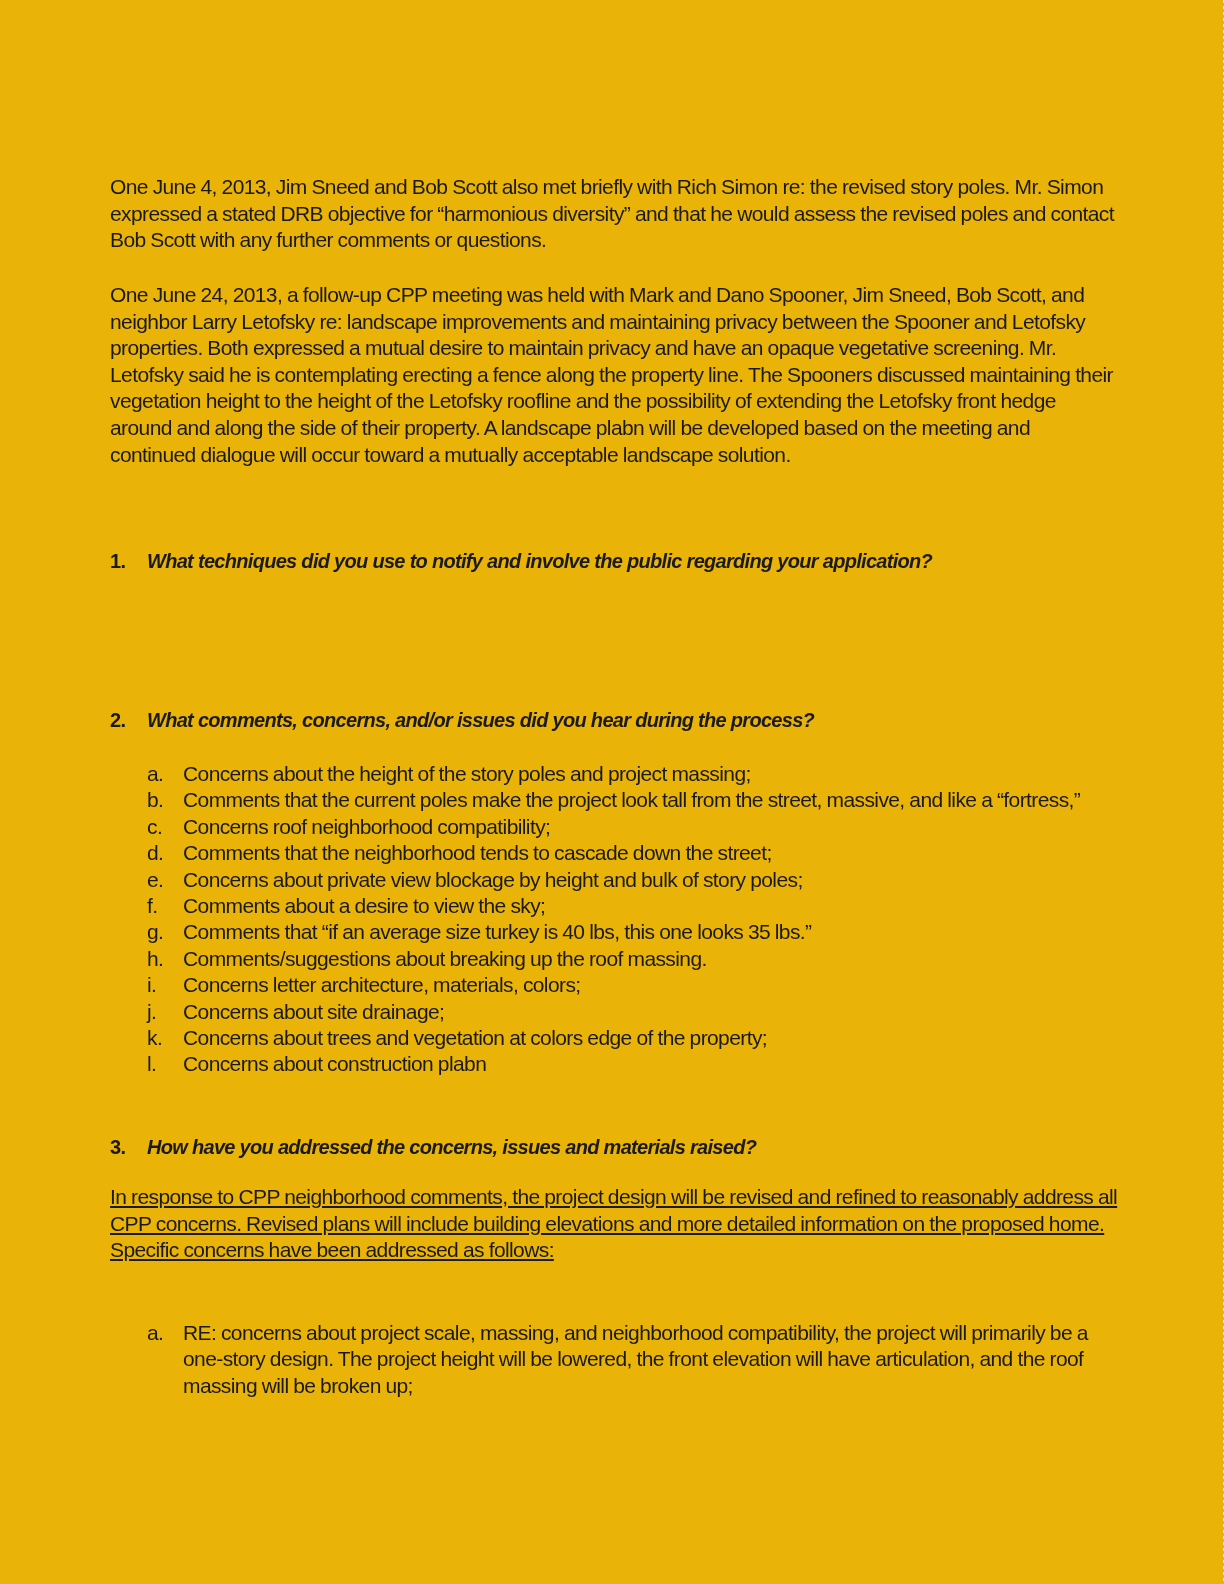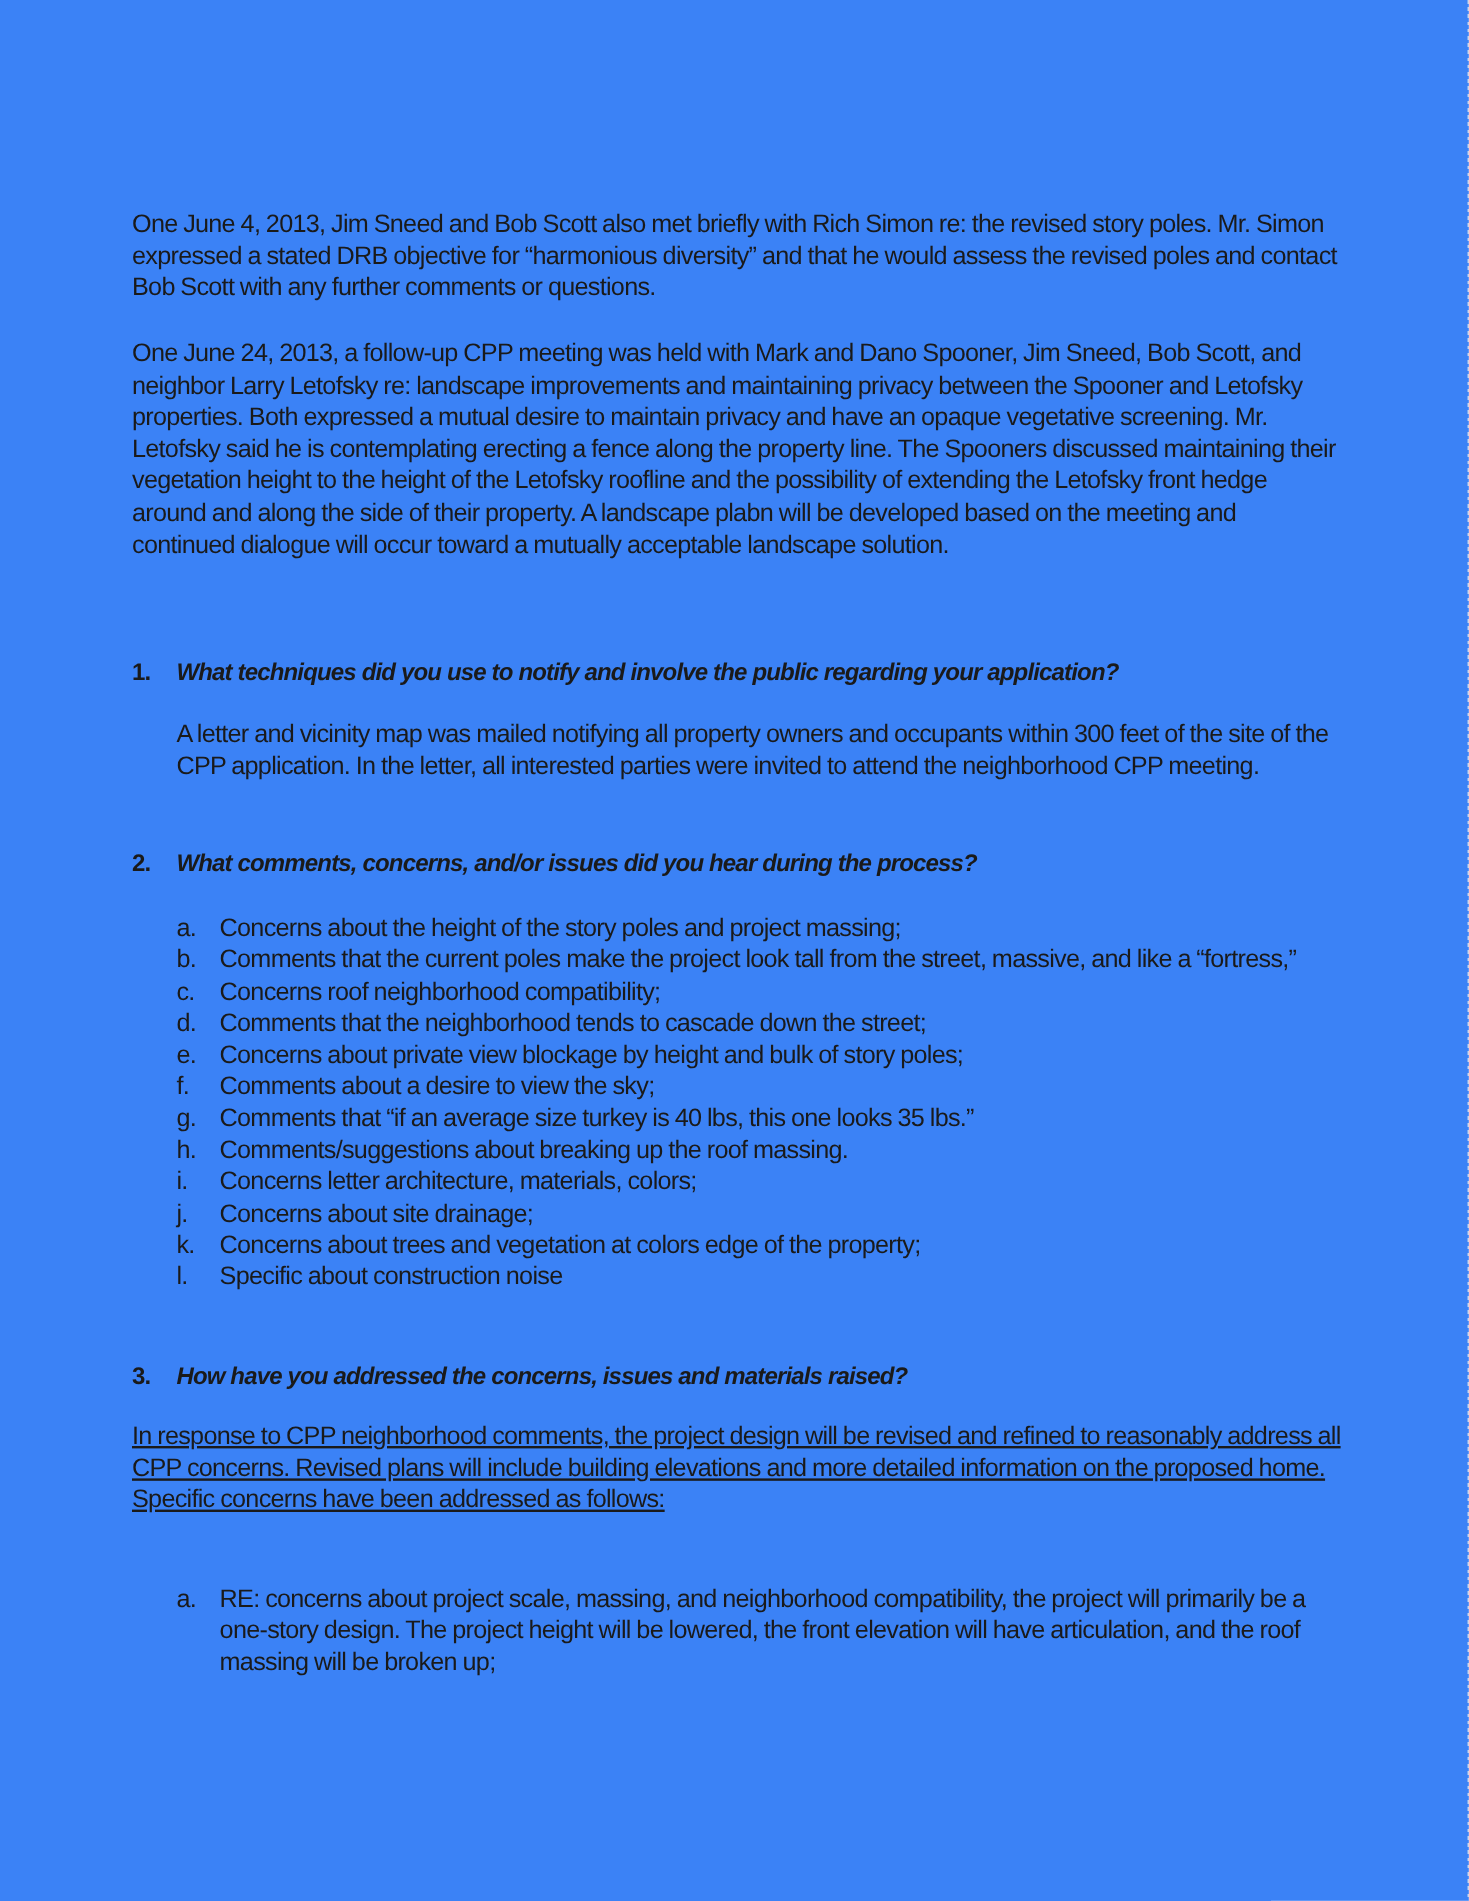--- a/index.html
+++ b/index.html
@@ -12,21 +12,21 @@
     height: 1584px;
     position: relative;
     overflow: hidden;
     font-family: "Liberation Sans", "DejaVu Sans", sans-serif;
     color: #1a1a1a;
   }
   .page {
     position: absolute;
     left: 0; top: 0;
     width: 1224px; height: 1584px;
-    background: #3b82f6;
+    background: #eab308;
   }
   .scan-edge {
     position: absolute;
     top: 0; right: 0;
     width: 1px; height: 1584px;
     background: repeating-linear-gradient(to bottom, #e6e6e6 0 3px, transparent 3px 6px);
   }
   .para {
     position: absolute;
     left: 110px;
@@ -86,21 +86,20 @@
   <div class="scan-edge"></div>
 
   <p class="para" style="top:174px;">One June 4, 2013, Jim Sneed and Bob Scott also met briefly with Rich Simon re: the revised story poles.  Mr. Simon expressed a stated DRB objective for “harmonious diversity” and that he would assess the revised poles and contact Bob Scott with any further comments or questions.</p>
 
   <p class="para" style="top:282px;">One June 24, 2013, a follow-up CPP meeting was held with Mark and Dano Spooner, Jim Sneed, Bob Scott, and neighbor Larry Letofsky re: landscape improvements and maintaining privacy between the Spooner and Letofsky properties.  Both expressed a mutual desire to maintain privacy and have an opaque vegetative screening.  Mr. Letofsky said he is contemplating erecting a fence along the property line.  The Spooners discussed maintaining their vegetation height to the height of the Letofsky roofline and the possibility of extending the Letofsky front hedge around and along the side of their property.  A landscape plabn will be developed based on the meeting and continued dialogue will occur toward a mutually acceptable landscape solution.</p>
 
   <div class="q" style="top:548px;">
     <span class="num">1.</span>
     <span class="text">What techniques did you use to notify and involve the public regarding your application?</span>
   </div>
-  <p class="indent" style="top:599px;">A letter and vicinity map was mailed notifying all property owners and occupants within 300 feet of the site of the CPP application.  In the letter, all interested parties were invited to attend the neighborhood CPP meeting.</p>
 
   <div class="q" style="top:707px;">
     <span class="num">2.</span>
     <span class="text">What comments, concerns, and/or issues did you hear during the process?</span>
   </div>
   <ul class="list" style="top:761px;">
     <li>
         <span class="marker">a.</span>
         <span class="item-text">Concerns about the height of the story poles and project massing;</span>
       </li>
@@ -139,21 +138,21 @@
     <li>
         <span class="marker">j.</span>
         <span class="item-text">Concerns about site drainage;</span>
       </li>
     <li>
         <span class="marker">k.</span>
         <span class="item-text">Concerns about trees and vegetation at colors edge of the property;</span>
       </li>
     <li>
         <span class="marker">l.</span>
-        <span class="item-text">Specific about construction noise</span>
+        <span class="item-text">Concerns about construction plabn</span>
       </li>
   </ul>
 
   <div class="q" style="top:1134px;">
     <span class="num">3.</span>
     <span class="text">How have you addressed the concerns, issues and materials raised?</span>
   </div>
   <p class="para" style="top:1184px;text-decoration:underline;">In response to CPP neighborhood comments, the project design will be revised and refined to reasonably address all CPP concerns.  Revised plans will include building elevations and more detailed information on the proposed home.  Specific concerns have been addressed as follows:</p>
 
   <ul class="list" style="top:1320px;">

